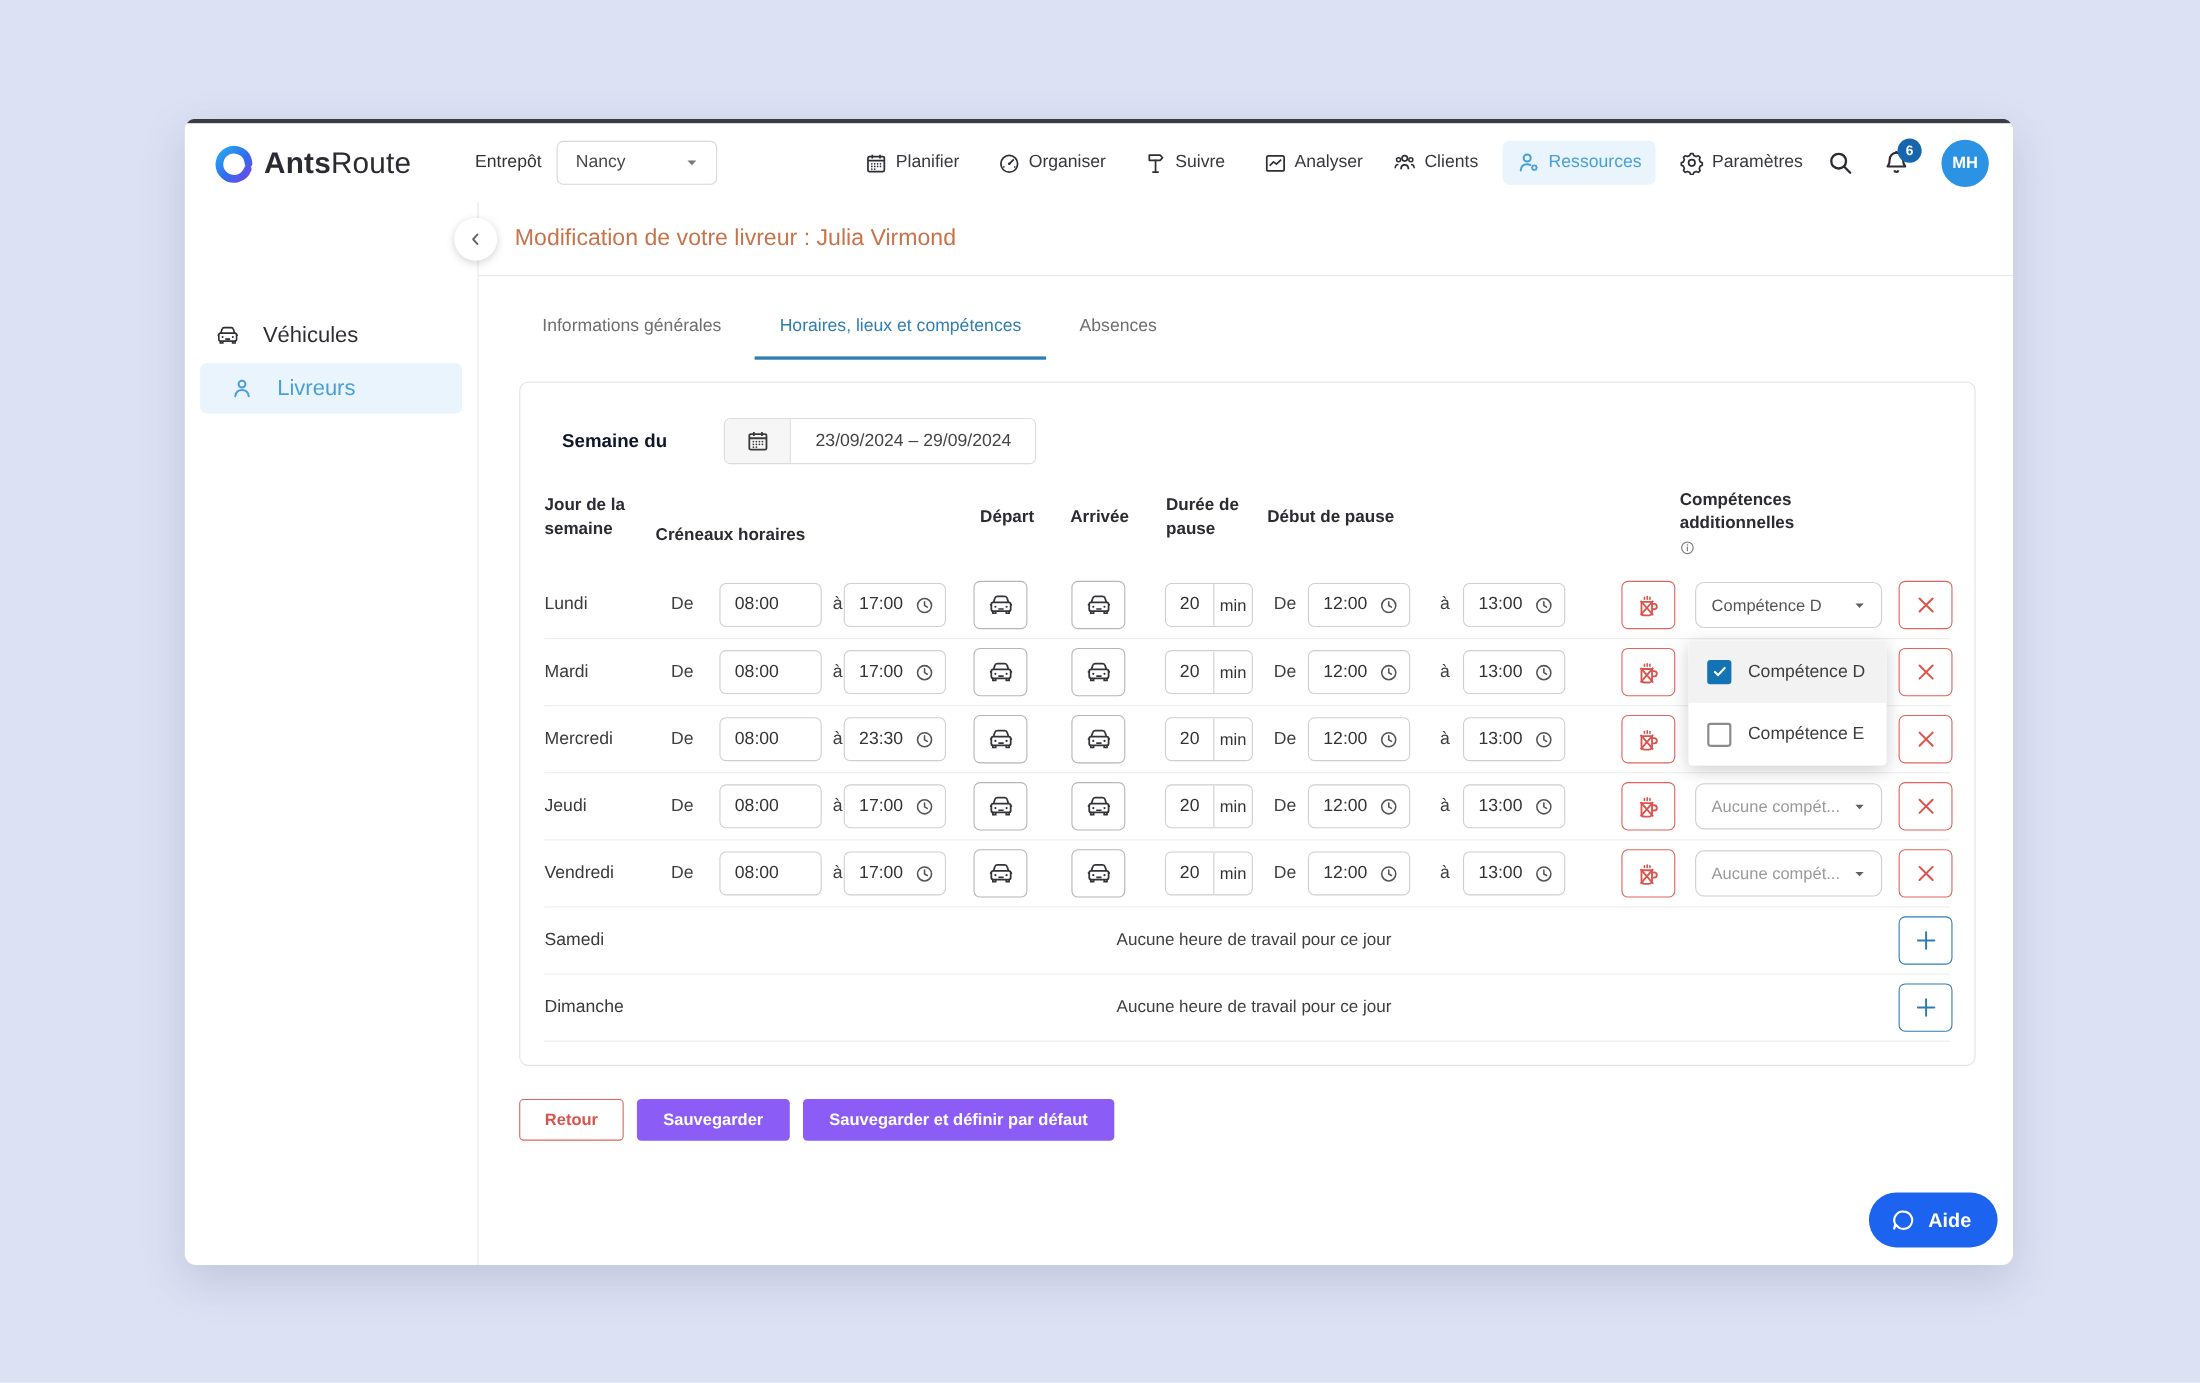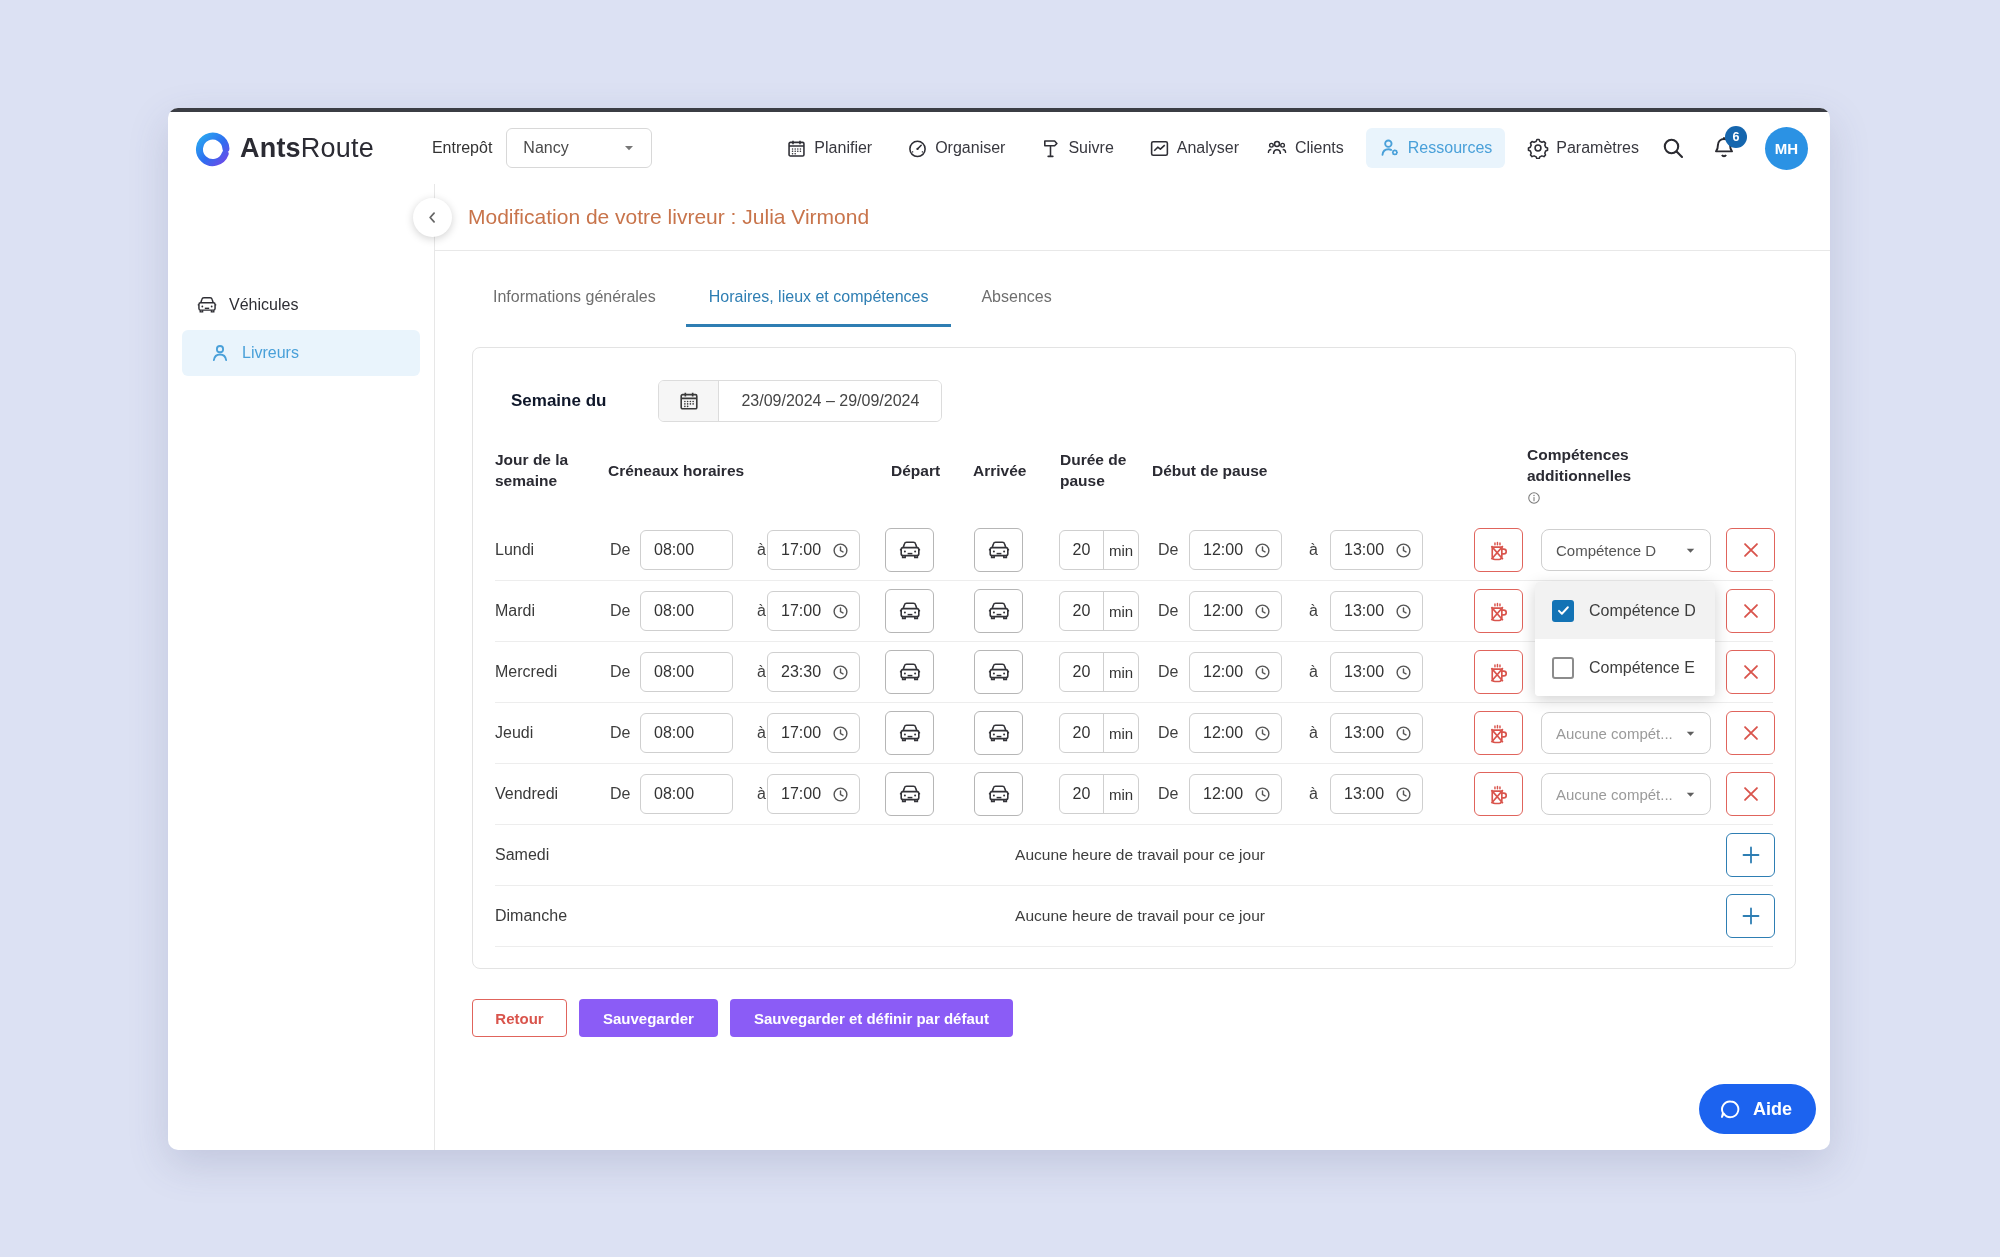--- a/index.html
+++ b/index.html
@@ -38,22 +38,22 @@
   .tool-ic { color:#2b2b31; position:relative; }
   .bell-wrap { position:relative; margin-left:4px; }
   .badge { position:absolute; top:-9px; right:-10px; width:22px; height:22px; border-radius:50%;
     background:#1566ae; color:#fff; font-size:12.5px; font-weight:700; display:flex; align-items:center; justify-content:center; }
   .avatar { width:43px; height:43px; border-radius:50%; background:#2b92e4; color:#fff; font-weight:700;
     font-size:15px; display:flex; align-items:center; justify-content:center; margin-left:6px; }
 
   
   .bodyrow { display:flex; height:966px; }
   .sidebar { width:267px; border-right:1px solid #e7e7e7; padding:98px 14px 0 14px; flex:none; }
-  .side-item { height:46px; display:flex; align-items:center; gap:11px; padding:0 14px; border-radius:6px;
-    font-size:16px; color:#2e2e34; margin-bottom:2px; }
+  .side-item { height:46px; display:flex; align-items:center; gap:21px; padding:0 14px; border-radius:6px;
+    font-size:20px; color:#2e2e34; margin-bottom:2px; }
   .side-item .ic { color:#2e2e34; }
   .side-item.active { background:#e9f4fc; color:#49a0d9;padding-left:27px; }
   .side-item.active .ic { color:#49a0d9; }
   .main { flex:1; position:relative; }
 
   
   .titlebar { height:67px; border-bottom:1px solid #e8e8e8; display:flex; align-items:center; position:relative; }
   .backbtn { position:absolute; left:-22px; top:14px; width:39px; height:39px; border-radius:50%; background:#fff;
     box-shadow:0 2px 8px rgba(0,0,0,.18); display:flex; align-items:center; justify-content:center; color:#666; z-index:5; }
   .page-title { margin-left:33px; font-size:21px; color:#c8744b; }
@@ -67,35 +67,35 @@
   .panel { margin:20px 34px 0 37px; border:1px solid #e3e3e3; border-radius:8px; padding:32px 22px 0 22px; height:622px; }
   .weekrow { display:flex; align-items:center; margin-left:16px; }
   .week-label { font-size:17px; font-weight:700; color:#0f172a; }
   .datebox { display:flex; margin-left:52px; border:1px solid #dcdcdc; border-radius:6px; height:42px; overflow:hidden; }
   .datebox .cal { width:60px; background:#f6f6f6; border-right:1px solid #dcdcdc; display:flex; align-items:center; justify-content:center; color:#3a3a3a; }
   .datebox .range { display:flex; align-items:center; padding:0 22px; font-size:16px; color:#454545; background:#fff; }
 
   .thead { position:relative; height:52px; margin-top:23px; }
   .h { position:absolute; font-size:15.5px; font-weight:700; color:#2b2b33; line-height:1.35; top:50%; transform:translateY(-50%); }
   .h-day { left:0; width:92px; }
-  .h-slots { left:113px; }
+  .h-slots { left:101px;margin-top:16px; }
   .h-dep { left:396px; }
   .h-arr { left:478px; }
   .h-dur { left:565px; width:72px; }
   .h-start { left:657px; }
   .h-skills { left:1032px; width:135px; top:0; transform:none; }
   .h-skills .info { margin-top:4px; color:#7a7a7a; }
 
   .rows { position:relative; margin-top:23px; }
   .row { position:relative; height:61px; border-bottom:1px solid #ededed; }
   .row:last-child { border-bottom:none; }
   .cell { position:absolute; top:50%; transform:translateY(-50%); }
   .lbl { font-size:16px; color:#3f3f3f; }
   .c-day { left:0; font-size:16px; color:#3a3a3a; }
-  .c-de1 { left:115px; } .c-t1 { left:145px;gap:48px; } .c-a1 { left:262px; } .c-t2 { left:272px; }
+  .c-de1 { left:115px; } .c-t1 { left:159px;gap:48px; } .c-a1 { left:262px; } .c-t2 { left:272px; }
   .c-car1 { left:390px; } .c-car2 { left:479px; } .c-pause { left:564px; }
   .c-de2 { left:663px; } .c-t3 { left:694px; } .c-a2 { left:814px; } .c-t4 { left:835px; }
   .c-mug { left:979px; } .c-dd { left:1046px; } .c-x { left:1231px; }
 
   .tbox { width:93px; height:40px; border:1px solid #cfcfcf; border-radius:6px; background:#fff;
     display:flex; align-items:center; justify-content:space-between; padding:0 10px 0 13px; font-size:16px; color:#333; }
   .tbox .ic { color:#555; }
   .iconbtn { width:49px; height:44px; border:1px solid #b6b6b6; border-radius:6px; background:#fff;
     display:flex; align-items:center; justify-content:center; color:#333338; }
   .iconbtn.red { border-color:#e0645c; color:#d9544c; }

